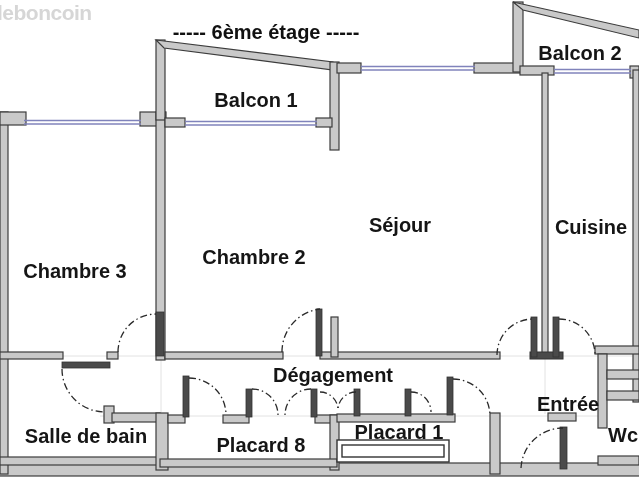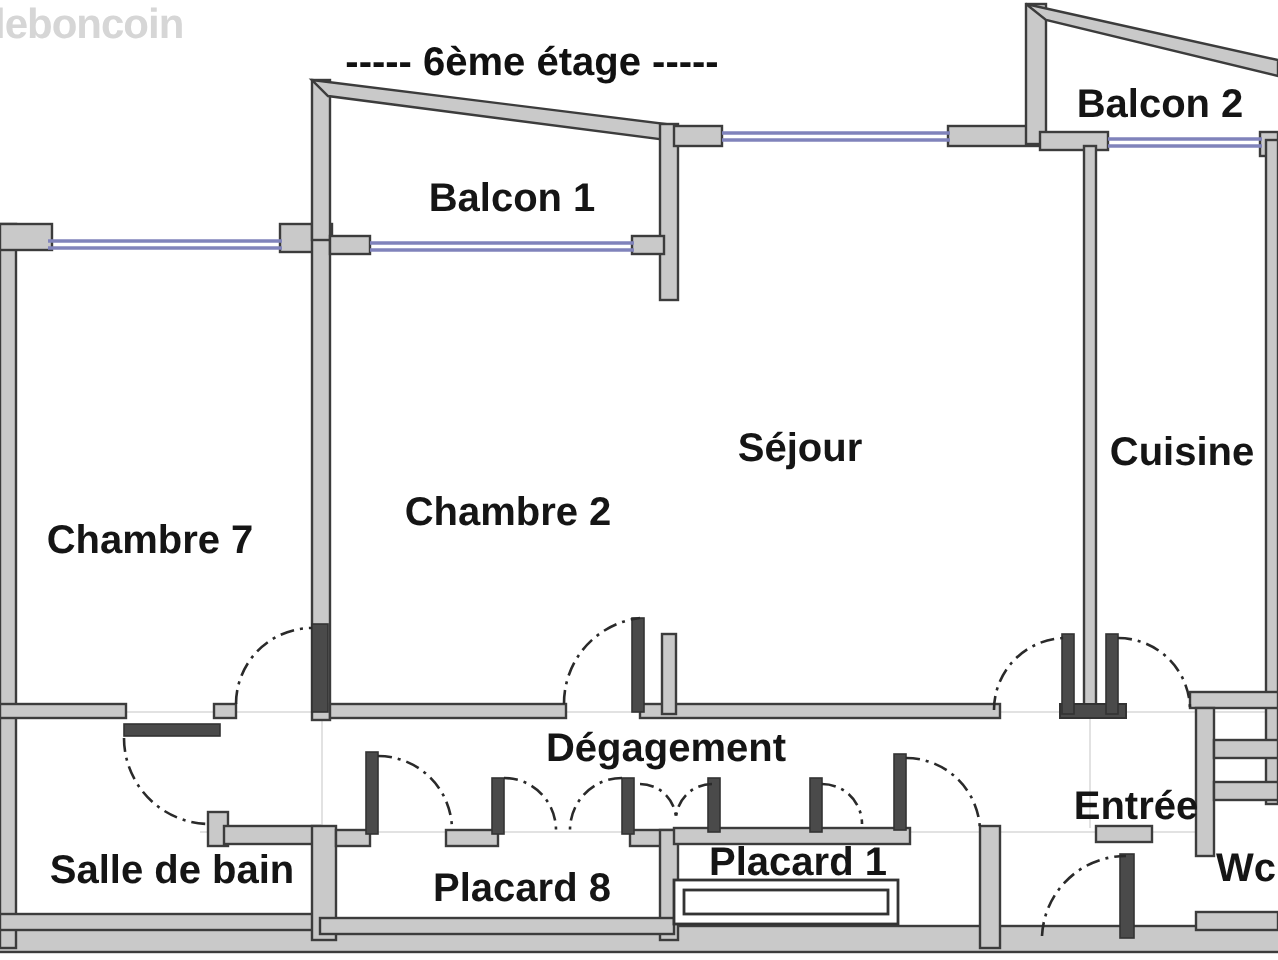--- a/index.html
+++ b/index.html
@@ -158,21 +158,21 @@
 
     <g>
       <rect class="cab" x="337" y="440" width="112" height="22"></rect>
       <rect class="cab" x="342" y="445" width="102" height="12"></rect>
     </g>
   </svg>
 
   <div class="wm">leboncoin</div>
   <div class="title" style="left:266px;top:12px;">-----  6ème étage  -----</div>
 
-  <div class="lbl" style="left:75px;top:271px;">Chambre 7</div>
+  <div class="lbl" style="left:75px;top:271px;">Chambre 3</div>
   <div class="lbl" style="left:254px;top:257px;">Chambre 2</div>
   <div class="lbl" style="left:400px;top:225px;">Séjour</div>
   <div class="lbl" style="left:591px;top:227px;text-align:right;">Cuisine</div>
   <div class="lbl" style="left:256px;top:100px;">Balcon 1</div>
   <div class="lbl" style="left:580px;top:53px;">Balcon 2</div>
   <div class="lbl" style="left:86px;top:436px;">Salle de bain</div>
   <div class="lbl" style="left:261px;top:445px;">Placard 8</div>
   <div class="lbl" style="left:399px;top:432px;">Placard 1</div>
   <div class="lbl" style="left:333px;top:375px;">Dégagement</div>
   <div class="lbl" style="left:536px;top:404px;margin-left:32px;">Entrée</div>

